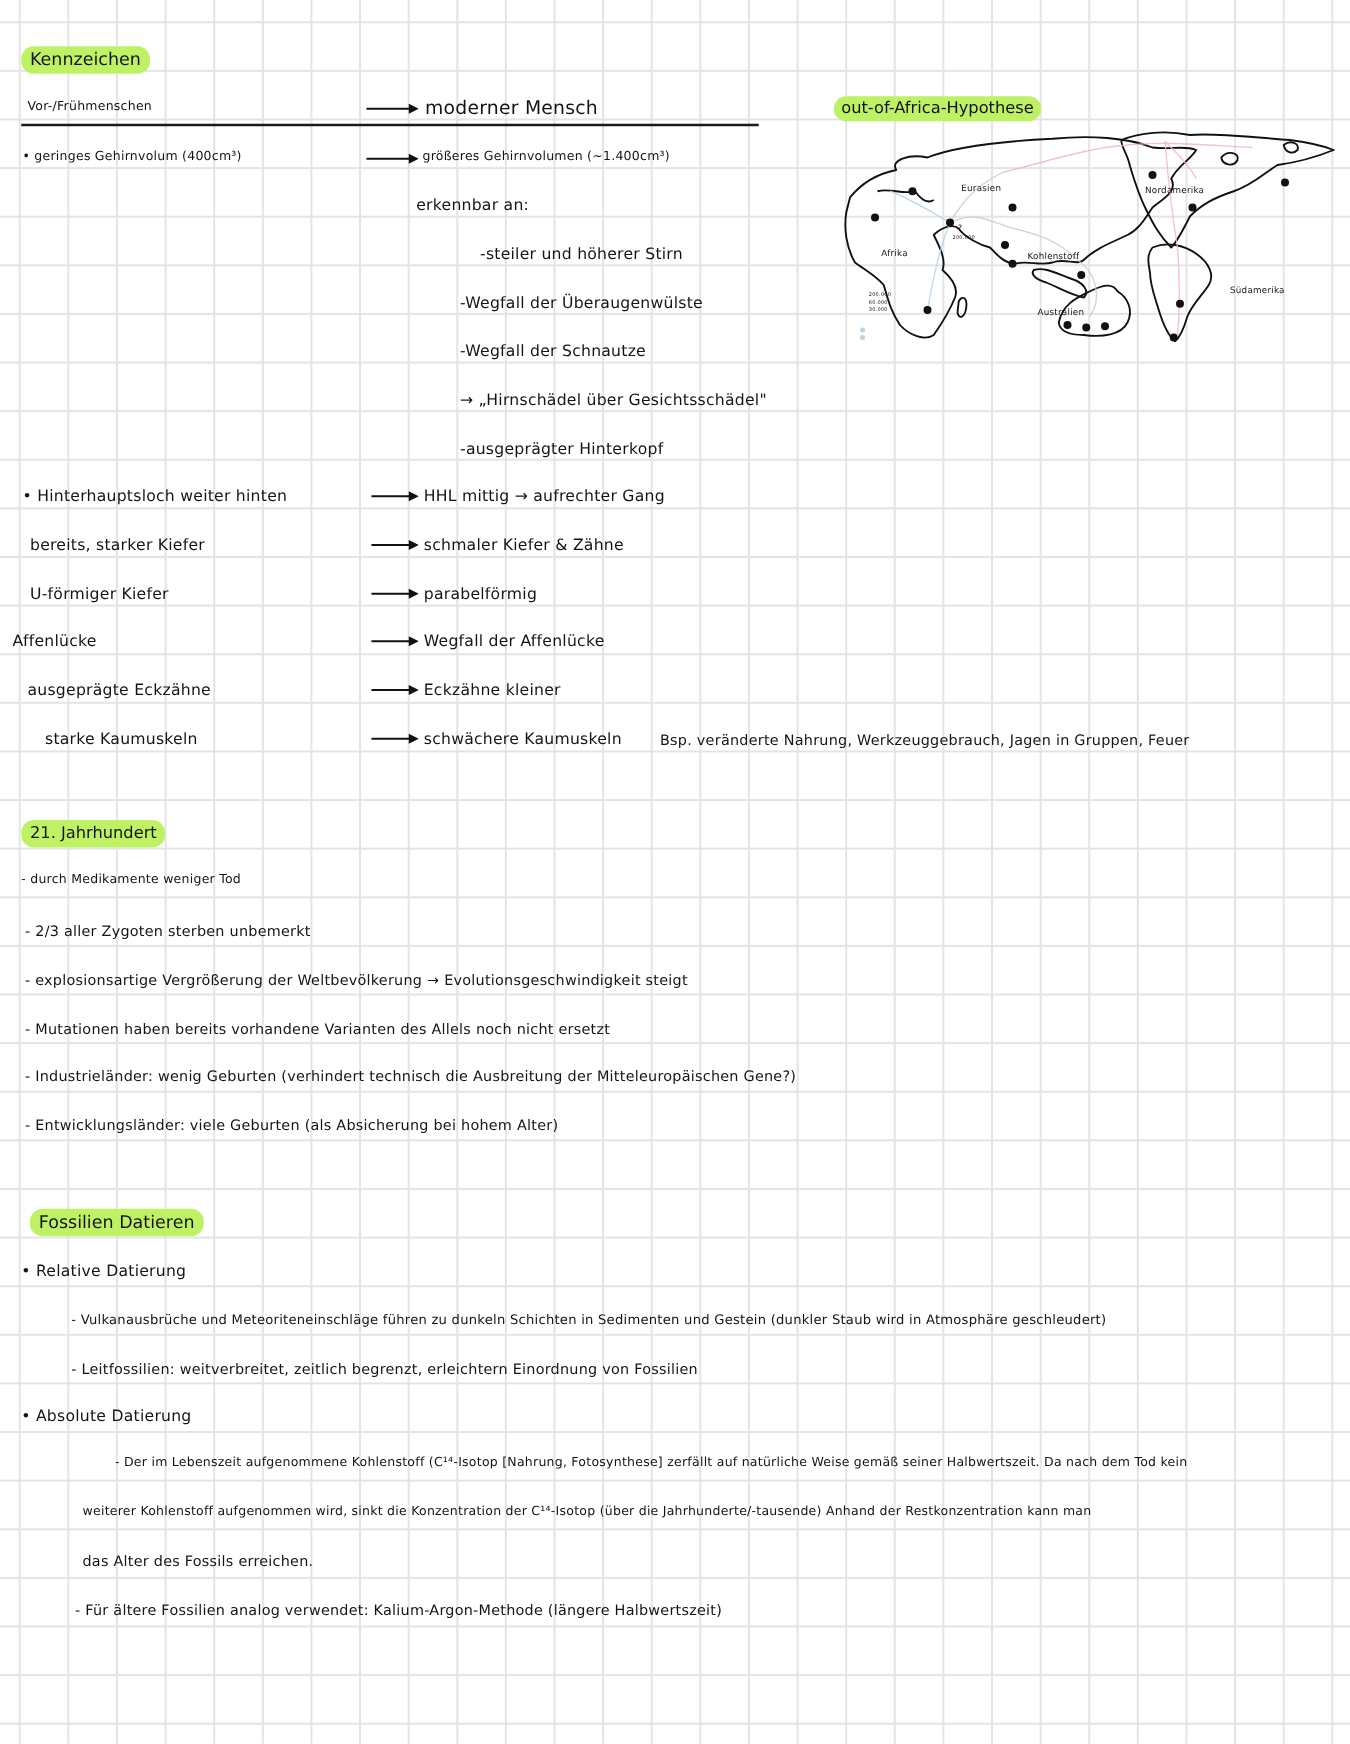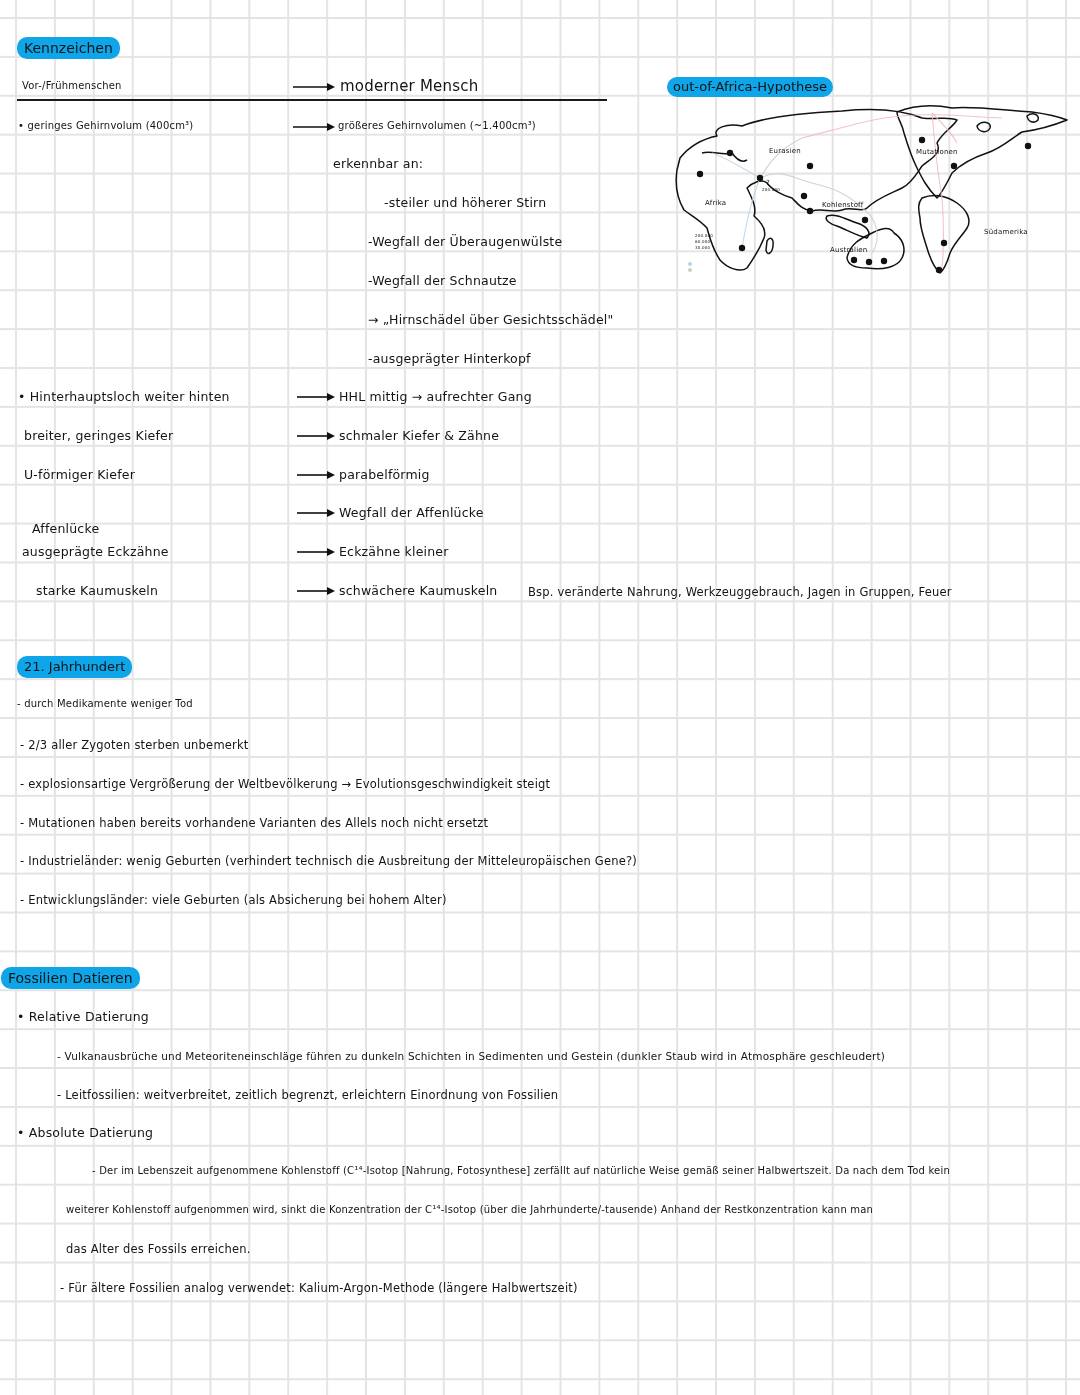--- a/index.html
+++ b/index.html
@@ -11,21 +11,21 @@
       linear-gradient(to bottom, #e4e4e4 1.5px, transparent 1.5px);
     background-size:38.9px 38.9px;
     background-position:15px 17px;
     font-family:"DejaVu Sans", sans-serif;
     color:#141414;
   }
   .t { position:absolute; white-space:nowrap; font-size:10px; letter-spacing:0.2px; line-height:18px; }
   .sm { font-size:12.5px; }
   .xs { font-size:11.5px; }
   .pill {
-    position:absolute; background:#0ea5e9; border-radius:10px;
+    position:absolute; background:#bef264; border-radius:10px;
     padding:2px 7px; font-size:14px; line-height:18px; white-space:nowrap;
   }
   .rule { position:absolute; height:2px; background:#1a1a1a; }
   .arrow { position:absolute; height:12px; }
   .arrow svg { display:block; }
   .map { position:absolute; left:672px; top:98px; width:404px; height:176px; }
 </style>
 </head>
 <body>
 
@@ -59,39 +59,39 @@
 
 <div class="t sm" style="left:18px;top:388px;">• Hinterhauptsloch weiter hinten</div>
 <div class="arrow" style="left:297px;top:391px;">
   <svg width="38" height="12">
       <line x1="0" y1="6" x2="32" y2="6" stroke="#111" stroke-width="1.6"></line>
       <polygon points="30,2 38,6 30,10" fill="#111"></polygon>
     </svg>
 </div>
 <div class="t sm" style="left:339px;top:388px;">HHL mittig → aufrechter Gang</div>
 
-<div class="t sm" style="left:24px;top:427px;">breiter, geringes Kiefer</div>
+<div class="t sm" style="left:24px;top:427px;">bereits, starker Kiefer</div>
 <div class="arrow" style="left:297px;top:430px;">
   <svg width="38" height="12">
       <line x1="0" y1="6" x2="32" y2="6" stroke="#111" stroke-width="1.6"></line>
       <polygon points="30,2 38,6 30,10" fill="#111"></polygon>
     </svg>
 </div>
 <div class="t sm" style="left:339px;top:427px;">schmaler Kiefer &amp; Zähne</div>
 
 <div class="t sm" style="left:24px;top:466px;">U-förmiger Kiefer</div>
 <div class="arrow" style="left:297px;top:469px;">
   <svg width="38" height="12">
       <line x1="0" y1="6" x2="32" y2="6" stroke="#111" stroke-width="1.6"></line>
       <polygon points="30,2 38,6 30,10" fill="#111"></polygon>
     </svg>
 </div>
 <div class="t sm" style="left:339px;top:466px;">parabelförmig</div>
 
-<div class="t sm" style="left:32px;top:504px;margin-top:16px;">Affenlücke</div>
+<div class="t sm" style="left:10px;top:504px;">Affenlücke</div>
 <div class="arrow" style="left:297px;top:507px;">
   <svg width="38" height="12">
       <line x1="0" y1="6" x2="32" y2="6" stroke="#111" stroke-width="1.6"></line>
       <polygon points="30,2 38,6 30,10" fill="#111"></polygon>
     </svg>
 </div>
 <div class="t sm" style="left:339px;top:504px;">Wegfall der Affenlücke</div>
 
 <div class="t sm" style="left:22px;top:543px;">ausgeprägte Eckzähne</div>
 <div class="arrow" style="left:297px;top:546px;">
@@ -165,38 +165,38 @@
     </g>
 
     <circle cx="18" cy="166" r="2" fill="#b9d3e6"></circle>
     <circle cx="18" cy="172" r="2" fill="#c8cfc5"></circle>
     <circle cx="18" cy="178" r="2" fill="#f0b8c4"></circle>
   </svg>
   <span class="t" style="left:33px;top:96px;font-size:7px;">Afrika</span>
   <span class="t" style="left:97px;top:44px;font-size:7px;">Eurasien</span>
   <span class="t" style="left:150px;top:98px;font-size:7px;">Kohlenstoff</span>
   <span class="t" style="left:158px;top:143px;font-size:7px;">Australien</span>
-  <span class="t" style="left:244px;top:45px;font-size:7px;">Mutationen</span>
+  <span class="t" style="left:244px;top:45px;font-size:7px;">Nordamerika</span>
   <span class="t" style="left:287px;top:125px;font-size:7px;margin-left:25px;">Südamerika</span>
   <span class="t" style="left:94px;top:76px;font-size:7px;">?</span>
   <span class="t" style="left:90px;top:83px;font-size:4px;">200.000</span>
   <span class="t" style="left:23px;top:135px;font-size:4px;line-height:6px;">200.000</span>
   <span class="t" style="left:23px;top:141px;font-size:4px;line-height:6px;">60.000</span>
   <span class="t" style="left:23px;top:147px;font-size:4px;line-height:6px;">30.000</span>
 </div>
 
 <div class="pill" style="left:17px;top:656px;font-size:13px;">21. Jahrhundert</div>
 <div class="t" style="left:17px;top:695px;">- durch Medikamente weniger Tod</div>
 <div class="t xs" style="left:20px;top:736px;">- 2/3 aller Zygoten sterben unbemerkt</div>
 <div class="t xs" style="left:20px;top:775px;">- explosionsartige Vergrößerung der Weltbevölkerung → Evolutionsgeschwindigkeit steigt</div>
 <div class="t xs" style="left:20px;top:814px;">- Mutationen haben bereits vorhandene Varianten des Allels noch nicht ersetzt</div>
 <div class="t xs" style="left:20px;top:852px;">- Industrieländer: wenig Geburten (verhindert technisch die Ausbreitung der Mitteleuropäischen Gene?)</div>
 <div class="t xs" style="left:20px;top:891px;">- Entwicklungsländer: viele Geburten (als Absicherung bei hohem Alter)</div>
 
-<div class="pill" style="left:1px;top:967px;">Fossilien Datieren</div>
+<div class="pill" style="left:24px;top:967px;">Fossilien Datieren</div>
 <div class="t sm" style="left:17px;top:1008px;">• Relative Datierung</div>
 <div class="t" style="left:57px;top:1047px;font-size:10.5px;">- Vulkanausbrüche und Meteoriteneinschläge führen zu dunkeln Schichten in Sedimenten und Gestein (dunkler Staub wird in Atmosphäre geschleudert)</div>
 <div class="t xs" style="left:57px;top:1086px;">- Leitfossilien: weitverbreitet, zeitlich begrenzt, erleichtern Einordnung von Fossilien</div>
 <div class="t sm" style="left:17px;top:1124px;">• Absolute Datierung</div>
 <div class="t" style="left:60px;top:1162px;font-size:10px;margin-left:32px;">- Der im Lebenszeit aufgenommene Kohlenstoff (C¹⁴-Isotop [Nahrung, Fotosynthese] zerfällt auf natürliche Weise gemäß seiner Halbwertszeit. Da nach dem Tod kein</div>
 <div class="t" style="left:66px;top:1201px;font-size:10px;">weiterer Kohlenstoff aufgenommen wird, sinkt die Konzentration der C¹⁴-Isotop (über die Jahrhunderte/-tausende) Anhand der Restkonzentration kann man</div>
 <div class="t xs" style="left:66px;top:1240px;">das Alter des Fossils erreichen.</div>
 <div class="t xs" style="left:60px;top:1279px;">- Für ältere Fossilien analog verwendet: Kalium-Argon-Methode (längere Halbwertszeit)</div>
 
 </body></html>

